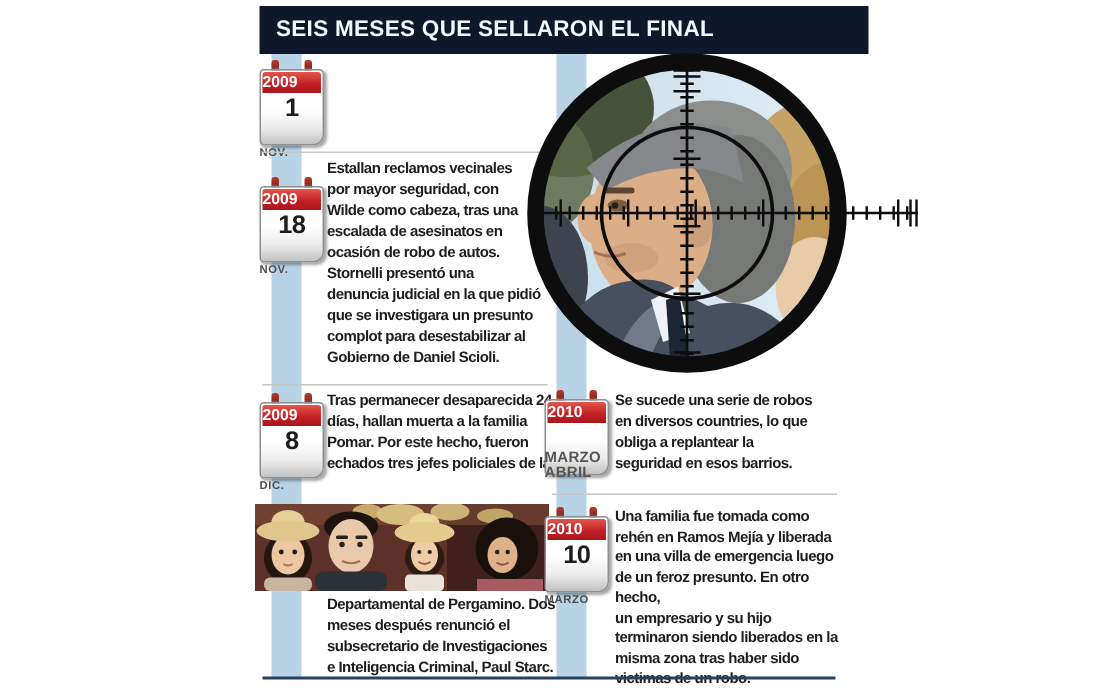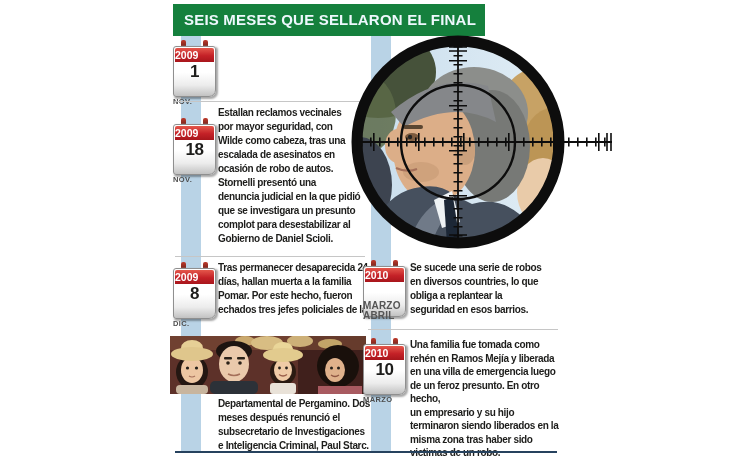--- a/index.html
+++ b/index.html
@@ -1,20 +1,20 @@
 <!DOCTYPE html>
 <html><head>
 <meta charset="utf-8">
 <style>
   html,body{margin:0;padding:0;background:#ffffff;}
   .page{position:relative;width:730px;height:460px;background:#ffffff;overflow:hidden;
         font-family:"Liberation Sans","DejaVu Sans",sans-serif;}
 
   
-  .header{position:absolute;left:173px;top:4px;width:312px;height:32px;background:#15803d;}
+  .header{position:absolute;left:173px;top:4px;width:406px;height:32px;background:#0f172a;}
   .header .title{display:block;padding-left:11px;line-height:32px;font-size:15px;font-weight:700;
         color:#eef8fd;letter-spacing:.2px;white-space:nowrap;}
 
   
   .band{position:absolute;top:36px;width:20px;height:416px;background:#b9d3e6;}
   .band.left{left:181px;}
   .band.right{left:371px;}
 
   
   .divider{position:absolute;height:1px;background:#c6c6c6;}

